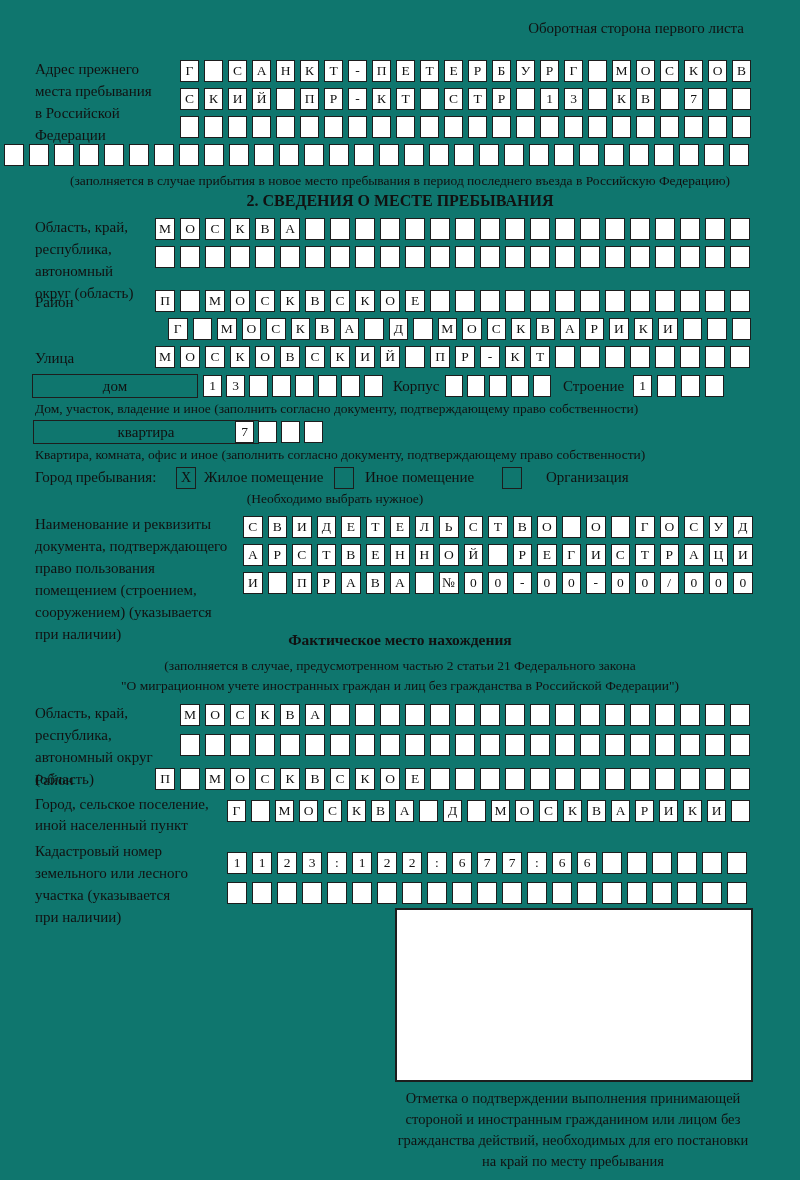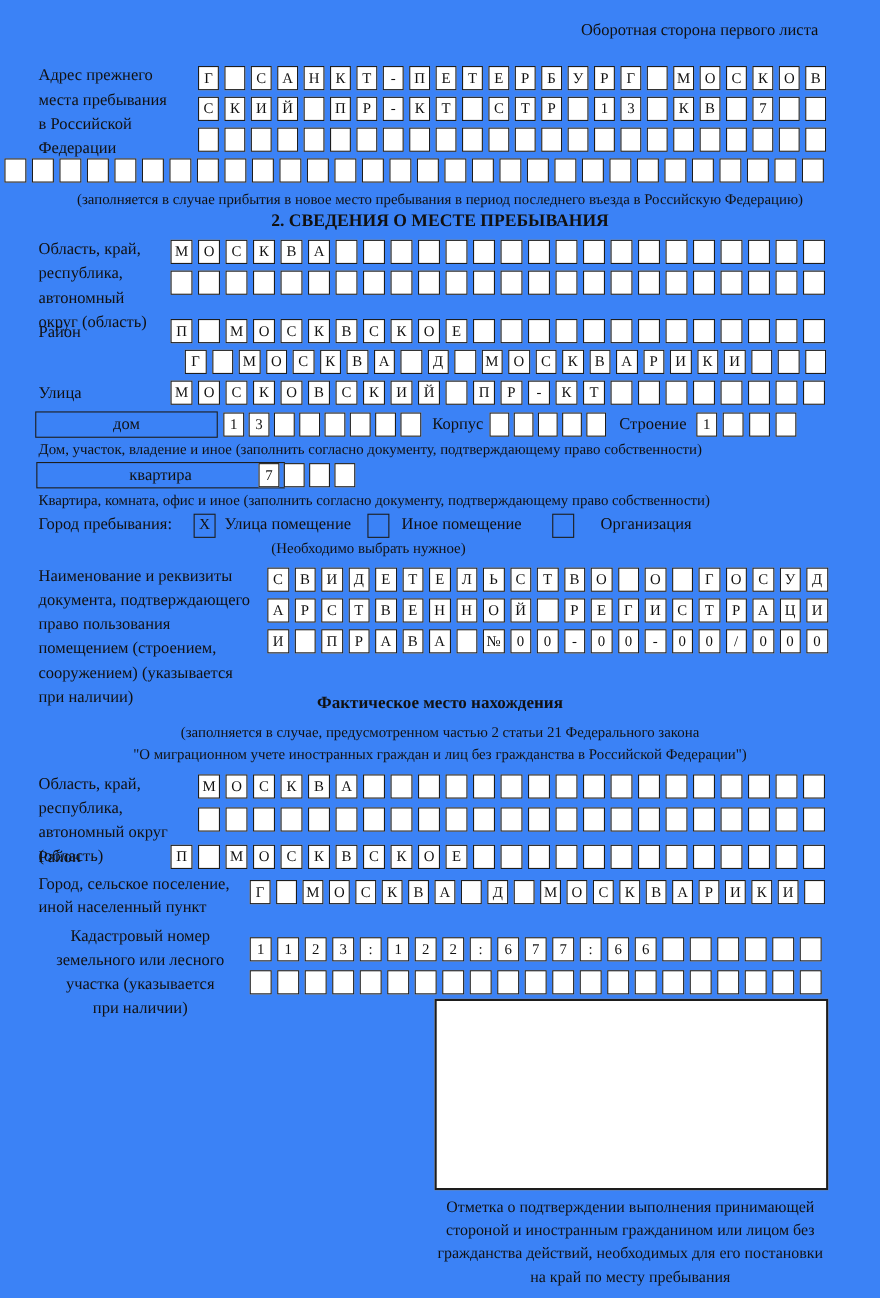--- a/index.html
+++ b/index.html
@@ -1,18 +1,18 @@
 <!DOCTYPE html>
 <html><head>
 <meta charset="utf-8">
 <style>
   * { margin:0; padding:0; box-sizing:border-box; }
   html,body { background:#fff; }
   body { width:800px; height:1180px; position:relative; font-family:"Liberation Serif", serif; color:#111; }
-  #page { position:absolute; inset:0; background:#3b82f6; }
+  #page { position:absolute; inset:0; background:#0f766e; }
   .abs { position:absolute; }
   .lbl { position:absolute; font-size:15px; line-height:22px; white-space:pre-line; }
   .nowrap { white-space:nowrap; }
   .cells { position:absolute; display:flex; gap:5px; }
   .cell { width:19px; height:22px; border:1.8px solid #1d1d1d; display:flex; align-items:center; justify-content:center;
           font-size:13.5px; line-height:1; background:#fff; flex:0 0 auto; }
   .p25 .cell { width:20px; }
   .p245 .cell { width:19.5px; }
   .g4 { gap:4px; }
   .w18 .cell { width:18px; }
@@ -324,21 +324,21 @@
       <span class="cell"></span>
       <span class="cell"></span>
       <span class="cell"></span>
     </div>
   <div class="note" style="left:35px; top:445px;">Квартира, комната, офис и иное (заполнить согласно документу, подтверждающему право собственности)</div>
 
   <div class="cbrow nowrap" style="left:35px; top:469px;">Город пребывания:</div>
   <div class="cbox" style="left:176px; top:467px;">
     <span>X</span>
   </div>
-  <div class="cbrow nowrap" style="left:204px; top:469px;">Улица помещение</div>
+  <div class="cbrow nowrap" style="left:204px; top:469px;">Жилое помещение</div>
   <div class="cbox" style="left:334px; top:467px;">
     <span></span>
   </div>
   <div class="cbrow nowrap" style="left:365px; top:469px;">Иное помещение</div>
   <div class="cbox" style="left:502px; top:467px;">
     <span></span>
   </div>
   <div class="cbrow nowrap" style="left:546px; top:469px;">Организация</div>
   <div class="note center" style="left:215px; top:489px; width:240px;">(Необходимо выбрать нужное)</div>
 
@@ -525,21 +525,21 @@
       <span class="cell">К</span>
       <span class="cell">В</span>
       <span class="cell">А</span>
       <span class="cell">Р</span>
       <span class="cell">И</span>
       <span class="cell">К</span>
       <span class="cell">И</span>
       <span class="cell"></span>
     </div>
 
-  <div class="lbl" style="left:35px; top:840px; width:185px;text-align:center;">Кадастровый номер
+  <div class="lbl" style="left:35px; top:840px; width:185px;">Кадастровый номер
 земельного или лесного
 участка (указывается
 при наличии)</div>
   <div class="cells p25" style="left:227px; top:852px;">
       <span class="cell">1</span>
       <span class="cell">1</span>
       <span class="cell">2</span>
       <span class="cell">3</span>
       <span class="cell">:</span>
       <span class="cell">1</span>

